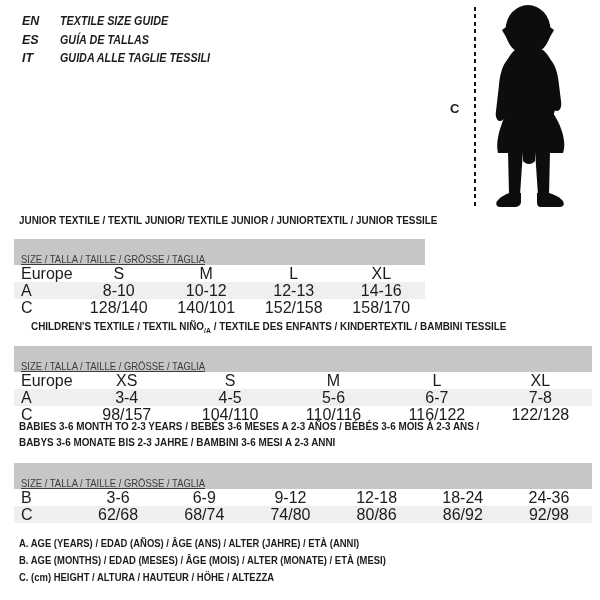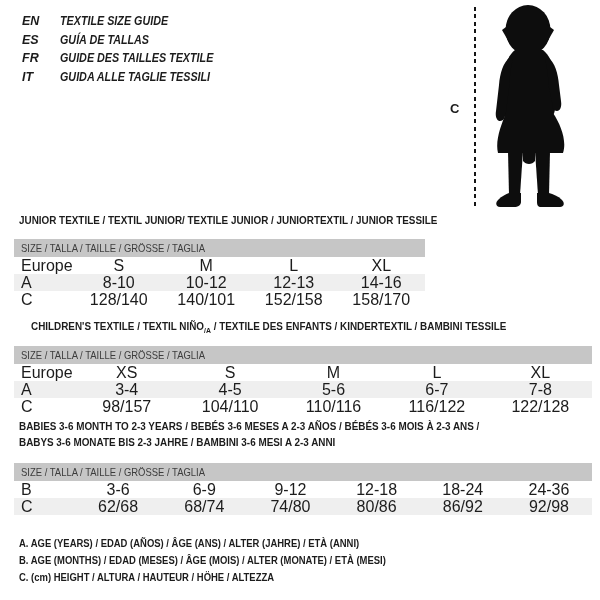--- a/index.html
+++ b/index.html
@@ -27,22 +27,22 @@
   
   .tbl-title { position:absolute; left:19px; font-weight:700; font-size:11.5px; line-height:15.5px; }
   #t1-title { top:213px; }
   #t2-title { top:319px;margin-left:12px; }
   #t3-title { top:419px; }
   .tblock { position:absolute; left:14px; }
   #t1-block { top:239px; width:411px; }
   #t2-block { top:346px; width:578px; }
   #t3-block { top:463px; width:578px; }
   .tbar {
-    height:18px; background:#c6c6c6; display:flex; align-items:center;
-    padding-left:7px; font-size:11px; color:#3c3c3c;
+    height:26px; background:#c6c6c6; display:flex; align-items:flex-end;
+    padding-left:7px; font-size:11px; color:#3c3c3c;text-decoration:underline;
   }
   .trow { display:flex; height:17px; align-items:center; font-size:16px; }
   .trow.stripe { background:#efefef; }
   .trow .lbl { width:61px; padding-left:7px; }
   .trow .cell { flex:1; text-align:center; }
 
   
   .legend { position:absolute; left:19px; top:534px; }
   .legend-line { height:17.3px; font-weight:700; font-size:11px; display:flex; align-items:center; }
 </style>
@@ -50,24 +50,20 @@
 <body>
 
 <div class="lang-list">
   <div class="lang-row">
     <span class="lang-code">EN</span>
     <span class="cond">TEXTILE SIZE GUIDE</span>
   </div>
   <div class="lang-row">
     <span class="lang-code">ES</span>
     <span class="cond">GUÍA DE TALLAS</span>
-  </div>
-  <div class="lang-row">
-    <span class="lang-code">FR</span>
-    <span class="cond">GUIDE DES TAILLES TEXTILE</span>
   </div>
   <div class="lang-row">
     <span class="lang-code">IT</span>
     <span class="cond">GUIDA ALLE TAGLIE TESSILI</span>
   </div>
 </div>
 
 <div class="dash-line"></div>
 <div class="c-marker">C</div>
 <svg class="baby-svg" width="100" height="207" viewBox="0 0 100 207">

